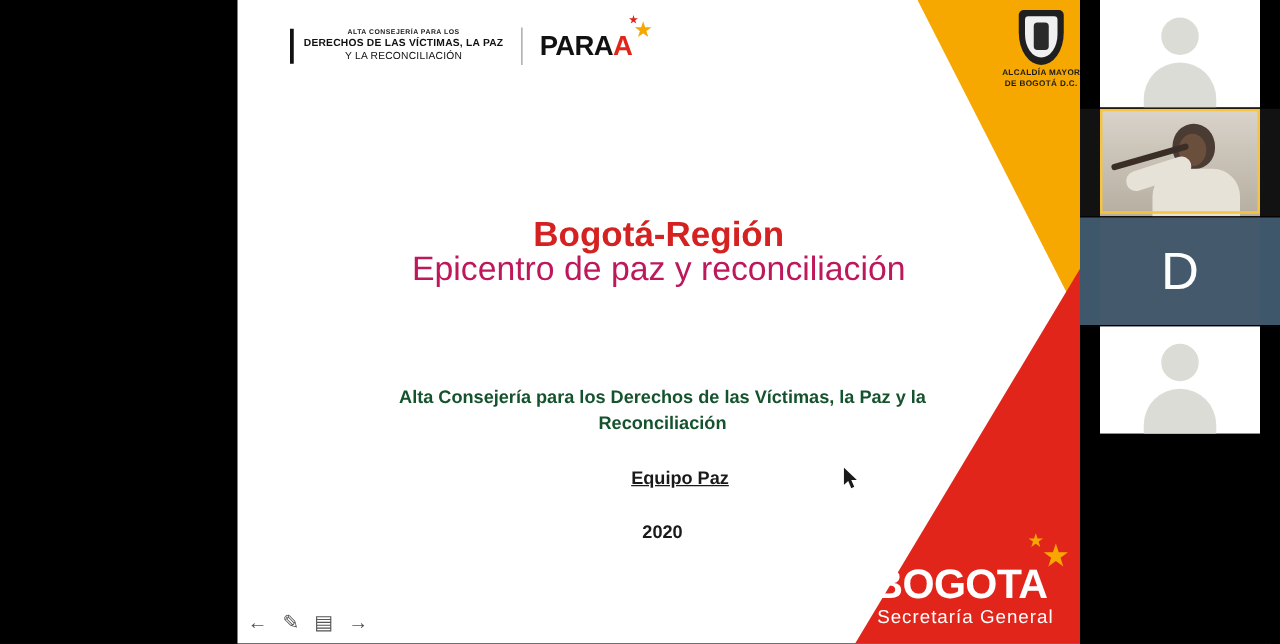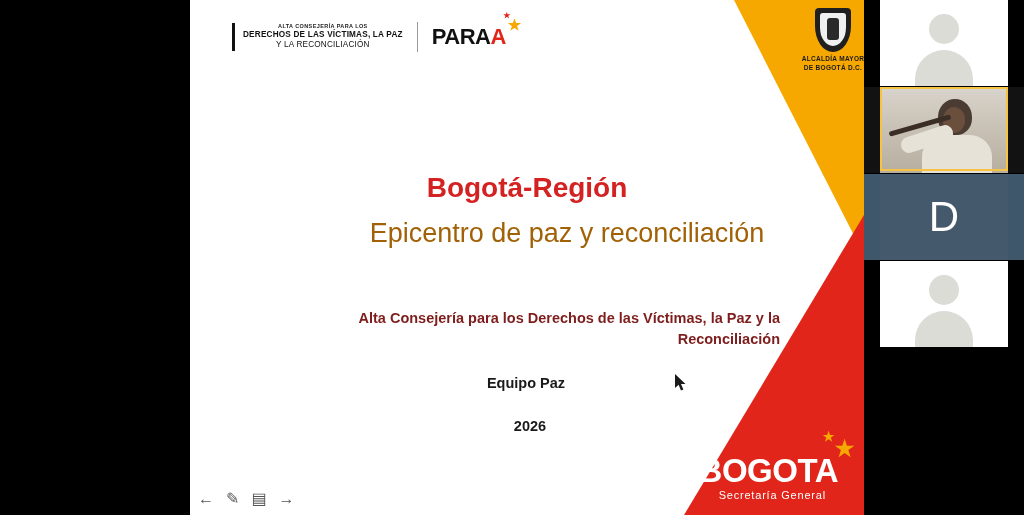--- a/index.html
+++ b/index.html
@@ -159,48 +159,48 @@
     top: 172px;
     width: 674px;
     text-align: center;
     color: #d42121;
     font-size: 28px;
     font-weight: bold;
   }
   .title-sub {
     position: absolute;
     left: 0;
-    top: 218px;
+    top: 200px;
     width: 674px;
     text-align: center;
-    color: #a16207;
+    color: #be185d;
     font-size: 27px;
     font-weight: normal;
-    padding-left: 40px;
   }
   .credit-org {
     position: absolute;
     left: 90px;
     top: 308px;
     width: 500px;
-    text-align: right;
-    color: #7f1d1d;
+    text-align: center;
+    color: #14532d;
     font-size: 14.5px;
     font-weight: bold;
     line-height: 1.45;
   }
   .credit-team {
     position: absolute;
-    left: 86px;
+    left: 104px;
     top: 375px;
     width: 500px;
     text-align: center;
     color: #1a1a1a;
     font-size: 14.5px;
     font-weight: bold;
+    text-decoration: underline;
   }
   .credit-year {
     position: absolute;
     left: 90px;
     top: 418px;
     width: 500px;
     text-align: center;
     color: #1a1a1a;
     font-size: 14.5px;
     font-weight: bold;
@@ -216,21 +216,21 @@
     line-height: 1;
   }
   .footer-logo .fl-word {
     font-size: 33px;
     font-weight: bold;
     letter-spacing: -0.5px;
     position: relative;
     padding-right: 8px;
   }
   .footer-logo .fl-sub {
-    font-size: 11px;
+    font-size: 15px;
     letter-spacing: .8px;
     margin-top: 3px;
   }
   .footer-logo .fstar {
     position: absolute;
     line-height: 1;
     color: #f6a800;
   }
   .footer-logo .fstar.a { font-size: 22px; right: -8px; top: -16px; }
   .footer-logo .fstar.b { font-size: 13px; right: 12px; top: -24px; }
@@ -416,21 +416,21 @@
         <div>ALCALDÍA MAYOR</div>
         <div>DE BOGOTÁ D.C.</div>
       </div>
     </div>
 
     <div class="title-main">Bogotá-Región</div>
     <div class="title-sub">Epicentro de paz y reconciliación</div>
 
     <div class="credit-org">Alta Consejería para los Derechos de las Víctimas, la Paz y la Reconciliación</div>
     <div class="credit-team">Equipo Paz</div>
-    <div class="credit-year">2026</div>
+    <div class="credit-year">2020</div>
 
     <div class="footer-logo">
       <div class="fl-word">
         <span>BOGOTA</span>
         <span class="fstar a">★</span>
         <span class="fstar b">★</span>
       </div>
       <div class="fl-sub">Secretaría General</div>
     </div>
 

